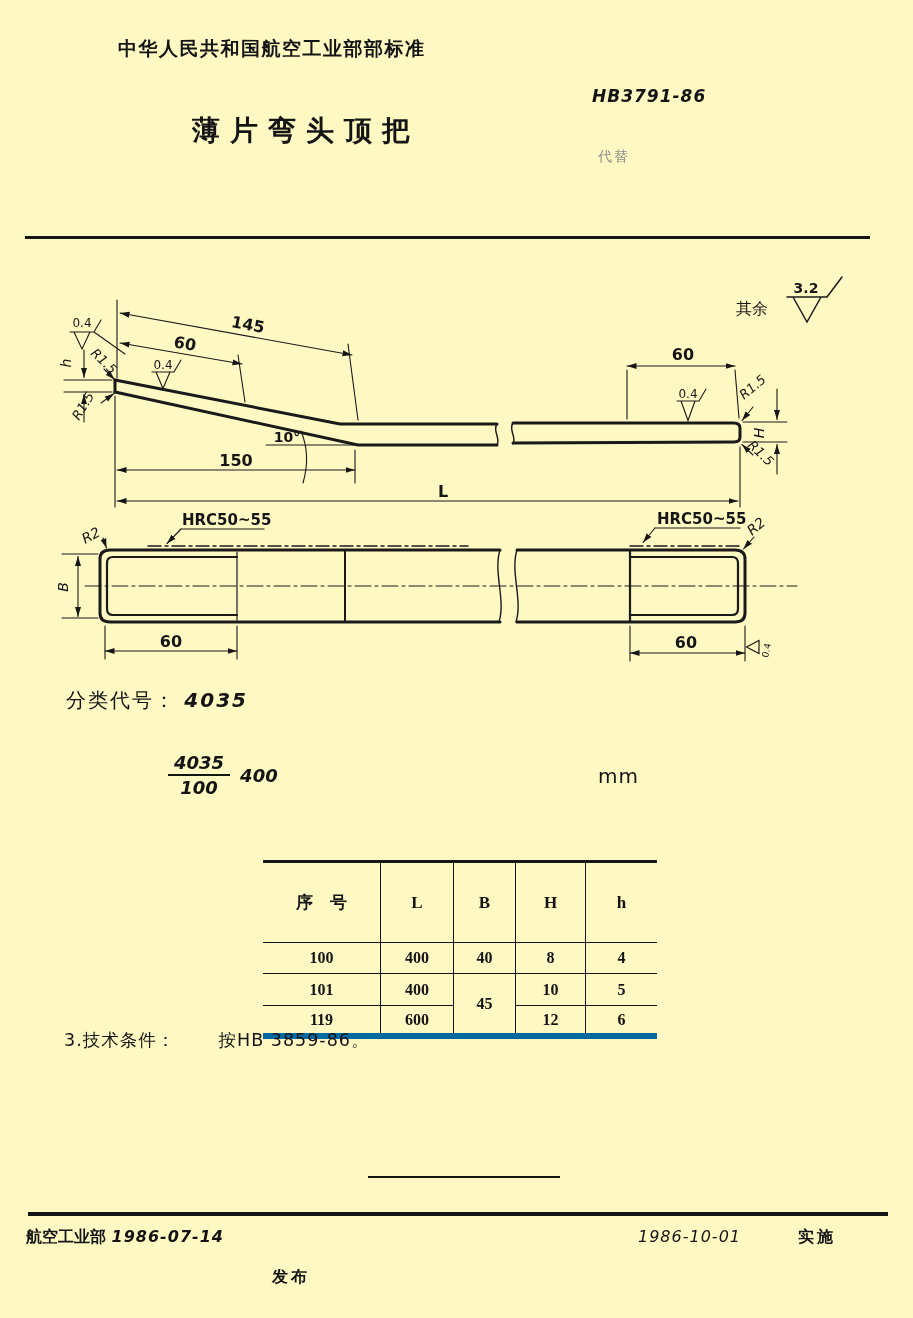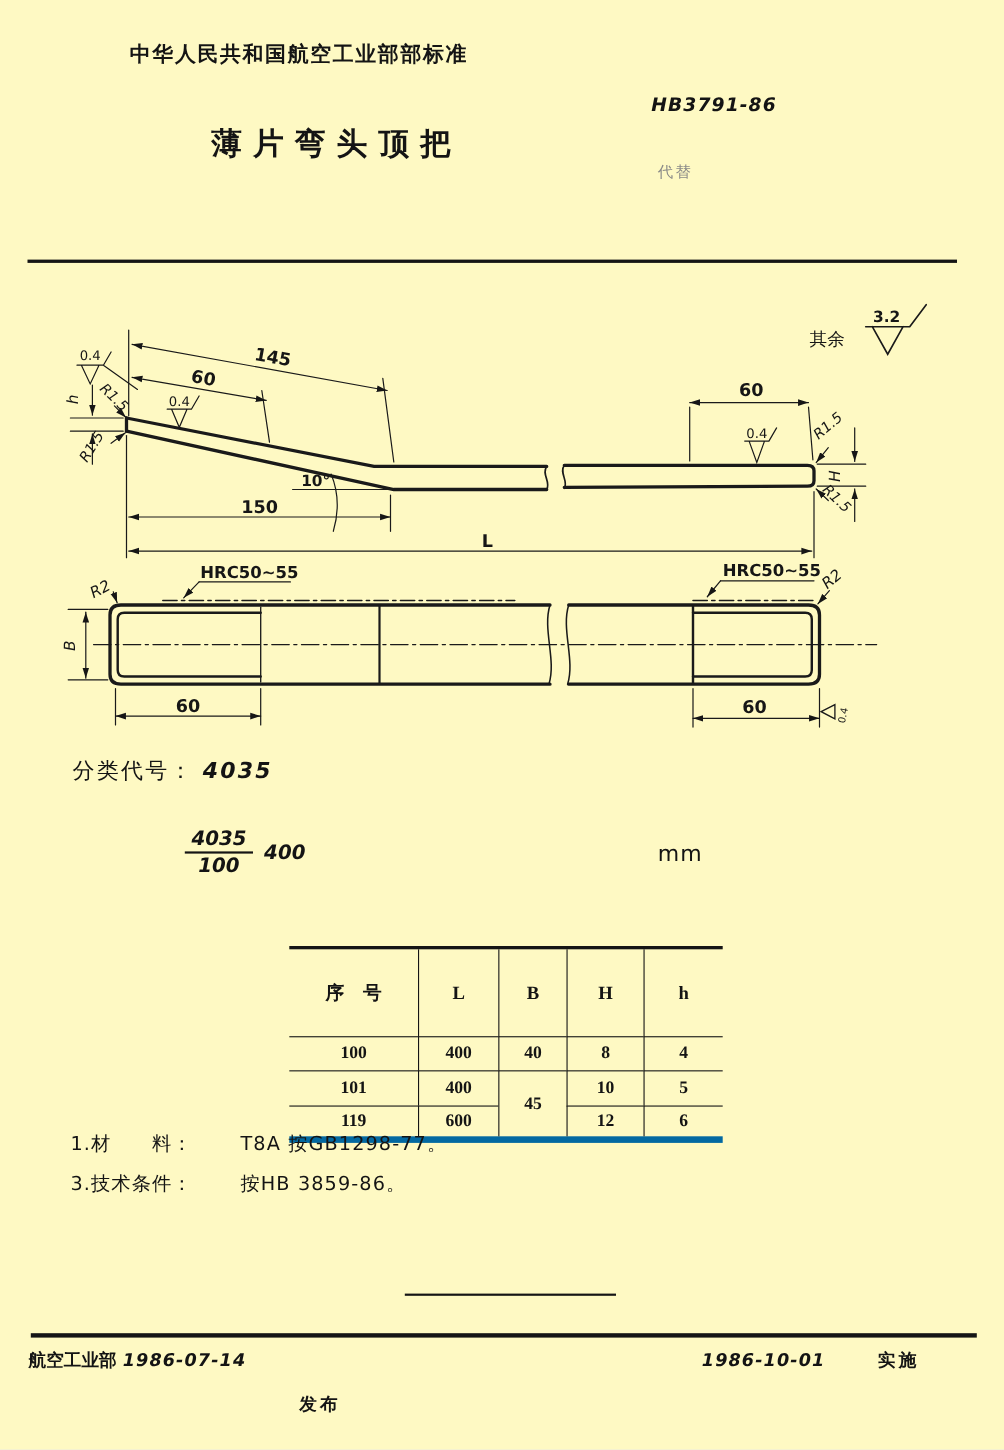--- a/index.html
+++ b/index.html
@@ -29,21 +29,21 @@
   .v{border-left:1.6px solid #151515;}
   .t{border-top:1.6px solid #151515;}
   .bmerge{grid-column:3;grid-row:3 / span 2;}
   .notes{left:64px;top:1022px;font-size:17.5px;line-height:37px;letter-spacing:1px;}
   .nlabel{display:inline-block;min-width:148px;}
   .rule2{left:368px;top:1176px;width:192px;height:2px;background:#151515;}
   .rule3{left:28px;top:1212px;width:860px;height:4px;background:#151515;}
   .fline{top:1227px;font-size:16px;font-weight:700;}
   .f-org{left:26px;}  .f-issue{left:272px;letter-spacing:3px;margin-top:40px;}
   .f-idate{font-weight:600;font-style:italic;letter-spacing:1px;}
-  .f-impldate{left:638px;font-weight:700;font-style:italic;letter-spacing:1px;}
+  .f-impldate{left:638px;font-weight:400;font-style:italic;letter-spacing:1px;}
   .f-impl{left:798px;letter-spacing:3px;}
   svg text{font-family:"DejaVu Sans",sans-serif;fill:#161616;}
 </style>
 </head>
 <body>
 
 <div class="page">
 
   <div class="abs org">中华人民共和国航空工业部部标准</div>
   <div class="abs stdno">HB3791-86</div>
@@ -184,24 +184,20 @@
     <div class="cell t v">5</div>
 
     <div class="cell t">119</div>
     <div class="cell t v">600</div>
     <div class="cell t v">12</div>
     <div class="cell t v">6</div>
   </div>
 
   <div class="abs notes">
     <div>
-      <span class="nlabel">1.材　　料：</span>
-      <span>T8A  按GB1298-77。</span>
-    </div>
-    <div>
       <span class="nlabel">3.技术条件：</span>
       <span>按HB 3859-86。</span>
     </div>
   </div>
 
   <div class="abs rule2"></div>
   <div class="abs rule3"></div>
 
   <div class="abs fline f-org">
     <span>航空工业部</span>

